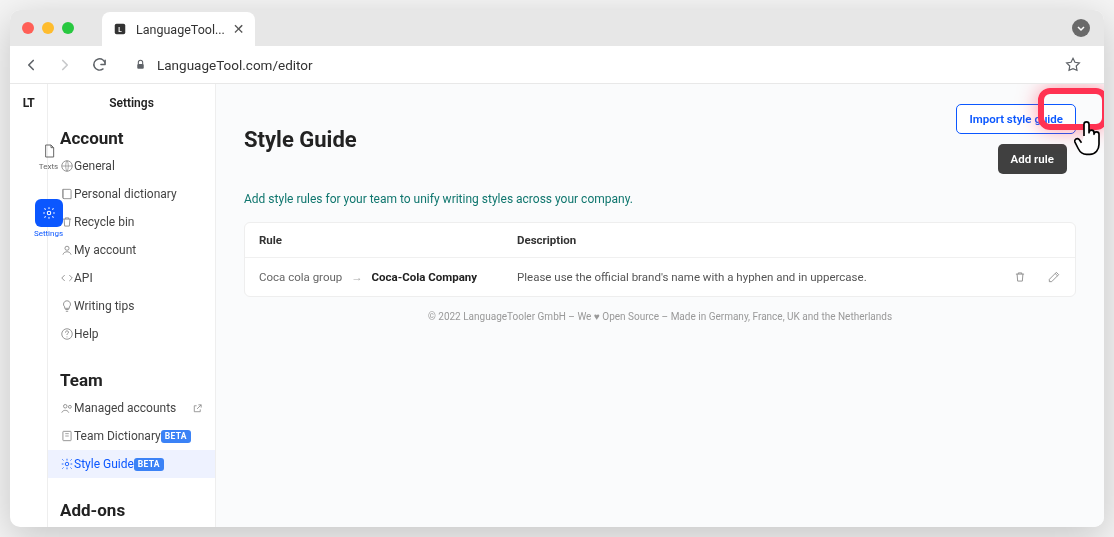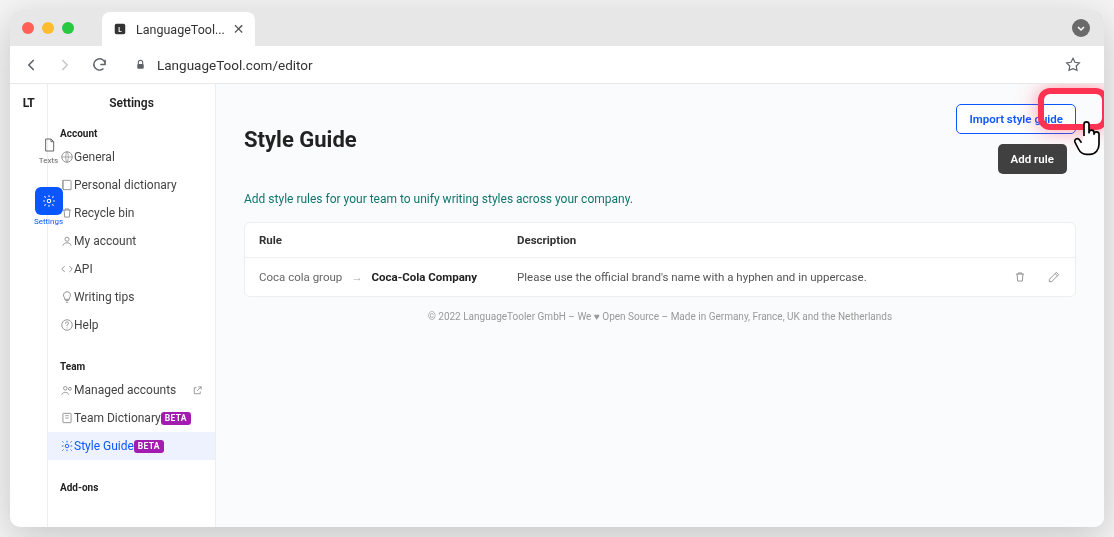--- a/index.html
+++ b/index.html
@@ -85,44 +85,44 @@
   overflow:hidden;
 }
 
 .rail {
   width: 38px;
   border-right:1px solid #eee;
   display:flex;
   flex-direction:column;
   align-items:center;
   padding-top:8px;
-  gap:14px;
+  gap:20px;
 }
 .rail .logo { font-weight:700; font-size:12px; letter-spacing:-0.5px; color:#222; padding:4px 0 8px; }
 .rail-item { width:30px; display:flex; flex-direction:column; align-items:center; gap:2px; padding:4px 0; border-radius:6px; cursor:pointer;margin-left:40px; }
 .rail-item .ri-icon { width:18px; height:18px; color:#666; display:flex; align-items:center; justify-content:center;}
 .rail-item .ri-label { font-size:8px; color:#666; }
 .rail-item.active { }
 .rail-item.active .ri-icon-box { background:#0b57ff; border-radius:6px; padding:5px; }
 .rail-item.active .ri-icon { color:#fff; }
 .rail-item.active .ri-label { color:#0b57ff; }
 
 .sidebar {
   width: 168px;
   border-right:1px solid #eee;
   overflow-y:auto;
   padding-bottom:10px;
 }
 .sidebar-title { text-align:center; font-size:12px; font-weight:600; padding:12px 0 10px; color:#222; }
-.section-head { font-size:10px; font-weight:700; padding:8px 12px 4px; color:#222; }
+.section-head { font-size:17px; font-weight:700; padding:8px 12px 4px; color:#222; }
 .side-item { display:flex; align-items:center; padding:7px 12px; font-size:12px; color:#444; cursor:pointer; position:relative; }
 .side-item.active { background:#eef2ff; color:#0b57ff; }
 .side-item.active .si-icon { color:#0b57ff; }
 .si-icon { width:14px; height:14px; color:#888; display:flex; align-items:center; justify-content:center; flex-shrink:0;}
-.badge { background:#a21caf; color:#fff; font-size:8.5px; font-weight:700; padding:1.5px 4px; border-radius:3px; letter-spacing:0.3px;}
+.badge { background:#3b82f6; color:#fff; font-size:8.5px; font-weight:700; padding:1.5px 4px; border-radius:3px; letter-spacing:0.3px;}
 .ext { margin-left:auto; color:#888; }
 
 .main {
   flex:1;
   background:#fafbfc;
   overflow-y:auto;
   padding: 20px 28px;
   position:relative;
 }
 .page-header { display:flex; align-items:center; justify-content:space-between; }

